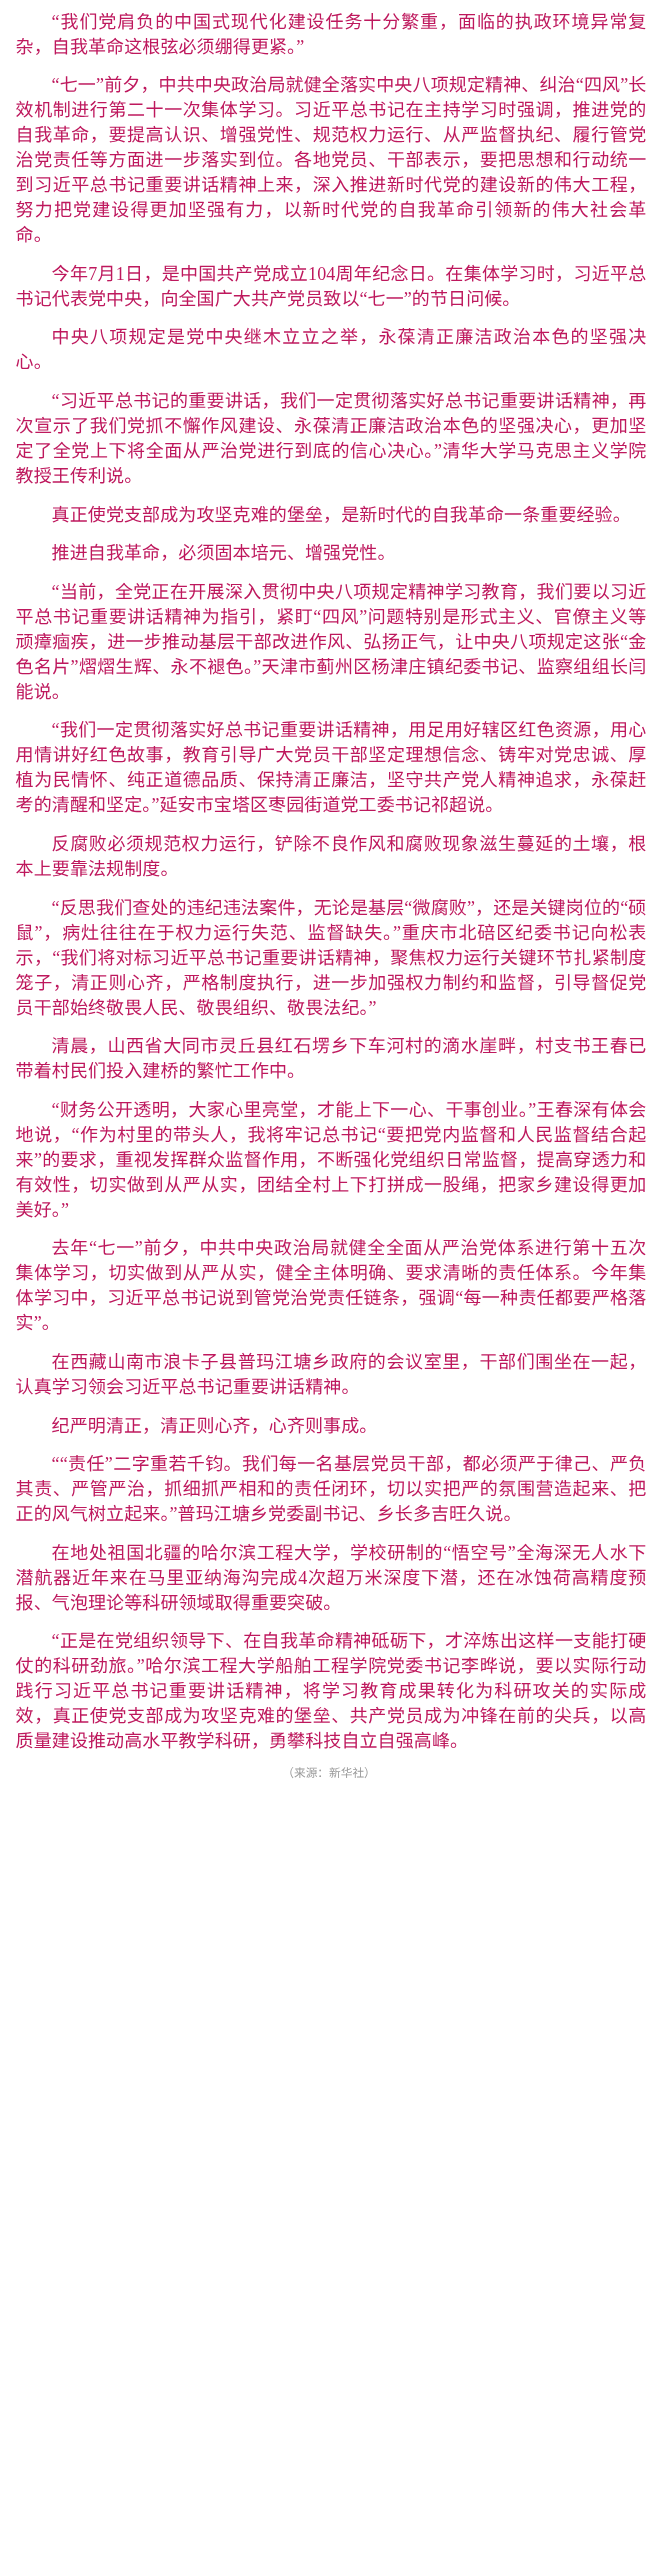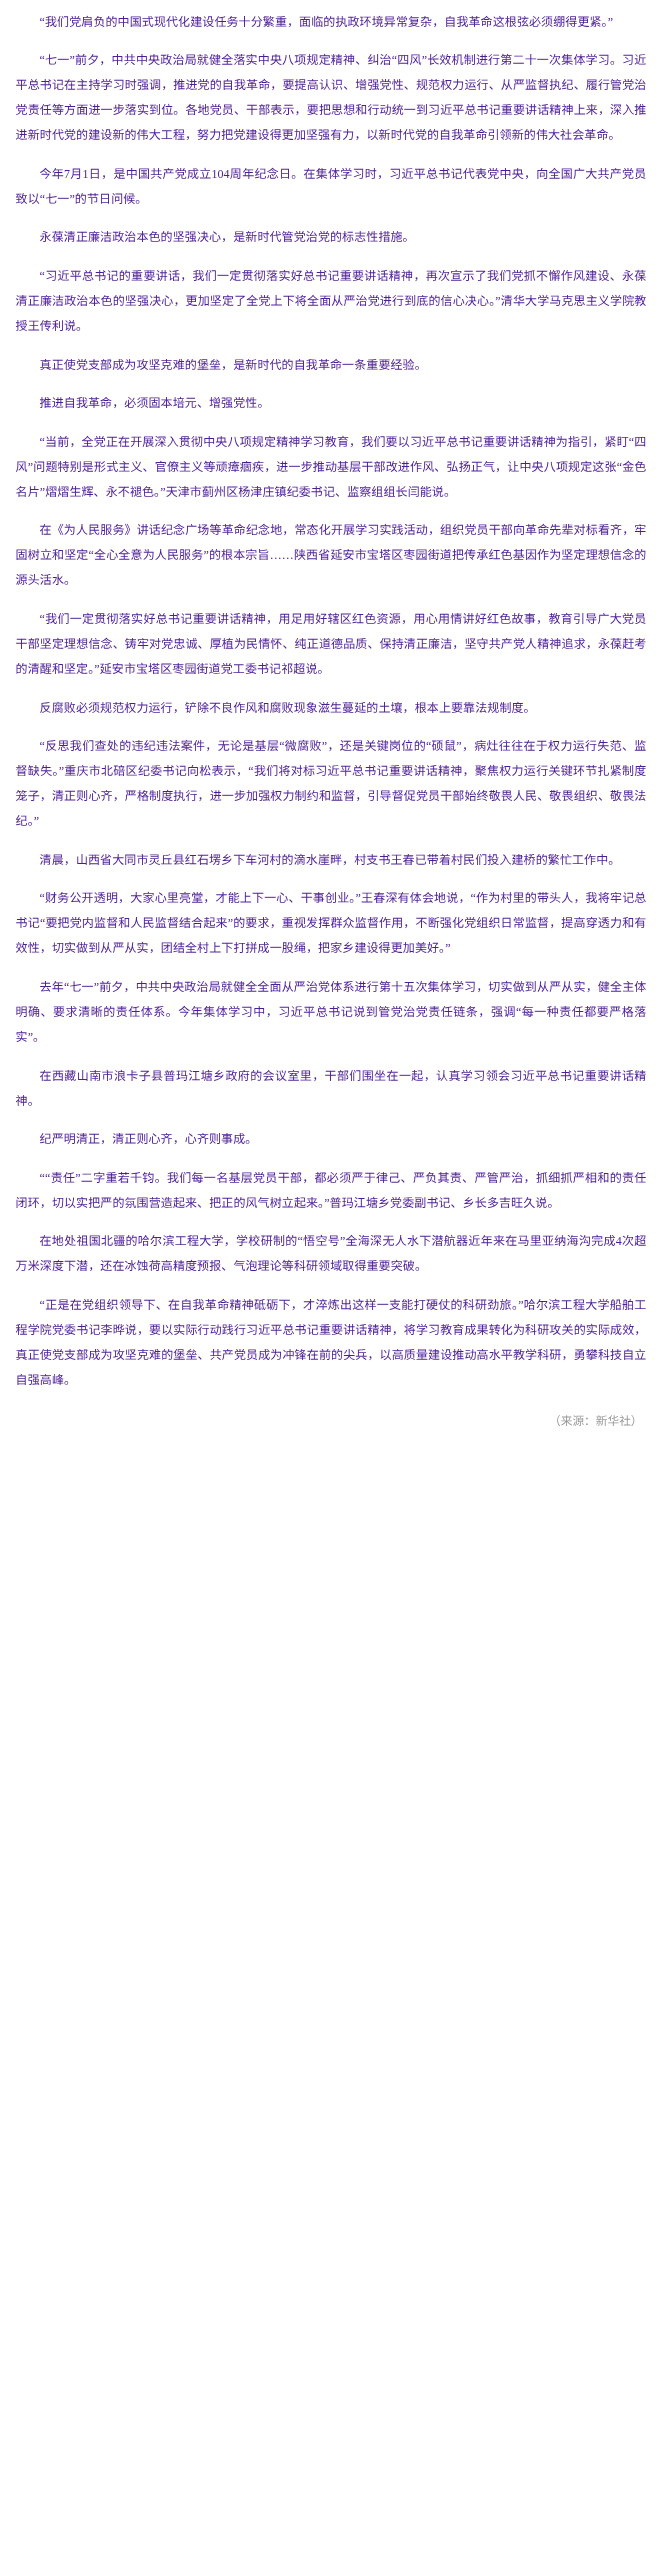--- a/index.html
+++ b/index.html
@@ -12,58 +12,57 @@
     font-family: "Liberation Serif", "DejaVu Serif", serif;
     color: #1a1a1a;
   }
   .page {
     width: 662px;
     box-sizing: border-box;
     padding: 9.7px 15.6px 3.9px 15.6px;
     background: #ffffff;
   }
   .para {
-    font-size: 12px;
+    font-size: 18px;
     line-height: 25px;
     text-align: justify;
     text-justify: inter-ideograph;
     margin: 0 0 13.6px 0;
     text-indent: 2em;
-    color: #4c1d95;
+    color: #be185d;
     letter-spacing: 0.1px;
   }
   .para:last-of-type {
-    margin-bottom: 14px;
+    margin-bottom: 5px;
   }
   .source-wrap {
     display: flex;
-    justify-content: flex-end;
+    justify-content: center;
     padding: 3.9px 3.9px 9.7px 0;
   }
   .source {
     font-size: 11.7px;
     line-height: 19.5px;
     color: #9a9a9a;
     font-family: "Liberation Sans", "DejaVu Sans", sans-serif;
   }
 </style>
 </head>
 <body>
 
 <div class="page">
   <div>
     <p class="para">“我们党肩负的中国式现代化建设任务十分繁重，面临的执政环境异常复杂，自我革命这根弦必须绷得更紧。”</p>
     <p class="para">“七一”前夕，中共中央政治局就健全落实中央八项规定精神、纠治“四风”长效机制进行第二十一次集体学习。习近平总书记在主持学习时强调，推进党的自我革命，要提高认识、增强党性、规范权力运行、从严监督执纪、履行管党治党责任等方面进一步落实到位。各地党员、干部表示，要把思想和行动统一到习近平总书记重要讲话精神上来，深入推进新时代党的建设新的伟大工程，努力把党建设得更加坚强有力，以新时代党的自我革命引领新的伟大社会革命。</p>
     <p class="para">今年7月1日，是中国共产党成立104周年纪念日。在集体学习时，习近平总书记代表党中央，向全国广大共产党员致以“七一”的节日问候。</p>
-    <p class="para">永葆清正廉洁政治本色的坚强决心，是新时代管党治党的标志性措施。</p>
+    <p class="para">中央八项规定是党中央继木立立之举，永葆清正廉洁政治本色的坚强决心。</p>
     <p class="para">“习近平总书记的重要讲话，我们一定贯彻落实好总书记重要讲话精神，再次宣示了我们党抓不懈作风建设、永葆清正廉洁政治本色的坚强决心，更加坚定了全党上下将全面从严治党进行到底的信心决心。”清华大学马克思主义学院教授王传利说。</p>
     <p class="para">真正使党支部成为攻坚克难的堡垒，是新时代的自我革命一条重要经验。</p>
     <p class="para">推进自我革命，必须固本培元、增强党性。</p>
     <p class="para">“当前，全党正在开展深入贯彻中央八项规定精神学习教育，我们要以习近平总书记重要讲话精神为指引，紧盯“四风”问题特别是形式主义、官僚主义等顽瘴痼疾，进一步推动基层干部改进作风、弘扬正气，让中央八项规定这张“金色名片”熠熠生辉、永不褪色。”天津市蓟州区杨津庄镇纪委书记、监察组组长闫能说。</p>
-    <p class="para">在《为人民服务》讲话纪念广场等革命纪念地，常态化开展学习实践活动，组织党员干部向革命先辈对标看齐，牢固树立和坚定“全心全意为人民服务”的根本宗旨……陕西省延安市宝塔区枣园街道把传承红色基因作为坚定理想信念的源头活水。</p>
     <p class="para">“我们一定贯彻落实好总书记重要讲话精神，用足用好辖区红色资源，用心用情讲好红色故事，教育引导广大党员干部坚定理想信念、铸牢对党忠诚、厚植为民情怀、纯正道德品质、保持清正廉洁，坚守共产党人精神追求，永葆赶考的清醒和坚定。”延安市宝塔区枣园街道党工委书记祁超说。</p>
     <p class="para">反腐败必须规范权力运行，铲除不良作风和腐败现象滋生蔓延的土壤，根本上要靠法规制度。</p>
     <p class="para">“反思我们查处的违纪违法案件，无论是基层“微腐败”，还是关键岗位的“硕鼠”，病灶往往在于权力运行失范、监督缺失。”重庆市北碚区纪委书记向松表示，“我们将对标习近平总书记重要讲话精神，聚焦权力运行关键环节扎紧制度笼子，清正则心齐，严格制度执行，进一步加强权力制约和监督，引导督促党员干部始终敬畏人民、敬畏组织、敬畏法纪。”</p>
     <p class="para">清晨，山西省大同市灵丘县红石塄乡下车河村的滴水崖畔，村支书王春已带着村民们投入建桥的繁忙工作中。</p>
     <p class="para">“财务公开透明，大家心里亮堂，才能上下一心、干事创业。”王春深有体会地说，“作为村里的带头人，我将牢记总书记“要把党内监督和人民监督结合起来”的要求，重视发挥群众监督作用，不断强化党组织日常监督，提高穿透力和有效性，切实做到从严从实，团结全村上下打拼成一股绳，把家乡建设得更加美好。”</p>
     <p class="para">去年“七一”前夕，中共中央政治局就健全全面从严治党体系进行第十五次集体学习，切实做到从严从实，健全主体明确、要求清晰的责任体系。今年集体学习中，习近平总书记说到管党治党责任链条，强调“每一种责任都要严格落实”。</p>
     <p class="para">在西藏山南市浪卡子县普玛江塘乡政府的会议室里，干部们围坐在一起，认真学习领会习近平总书记重要讲话精神。</p>
     <p class="para">纪严明清正，清正则心齐，心齐则事成。</p>
     <p class="para">““责任”二字重若千钧。我们每一名基层党员干部，都必须严于律己、严负其责、严管严治，抓细抓严相和的责任闭环，切以实把严的氛围营造起来、把正的风气树立起来。”普玛江塘乡党委副书记、乡长多吉旺久说。</p>
     <p class="para">在地处祖国北疆的哈尔滨工程大学，学校研制的“悟空号”全海深无人水下潜航器近年来在马里亚纳海沟完成4次超万米深度下潜，还在冰蚀荷高精度预报、气泡理论等科研领域取得重要突破。</p>

